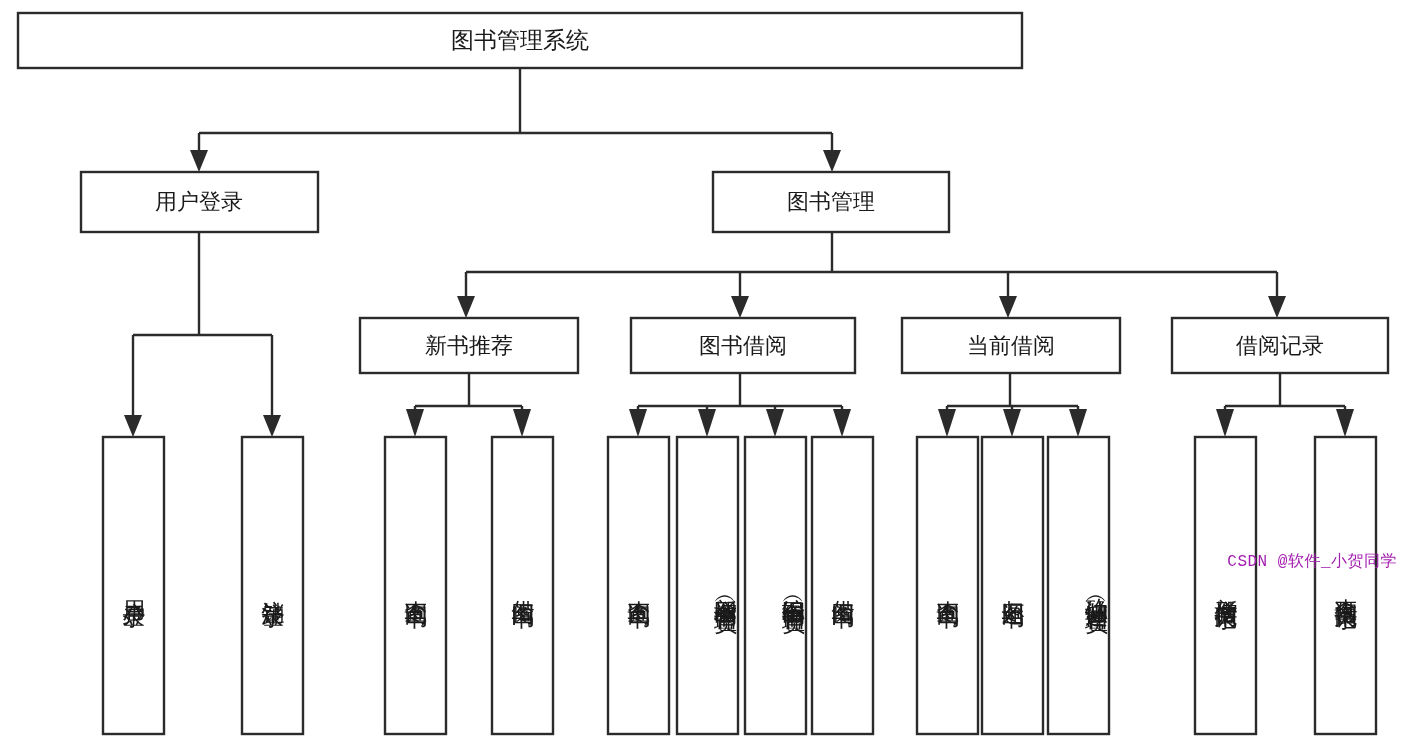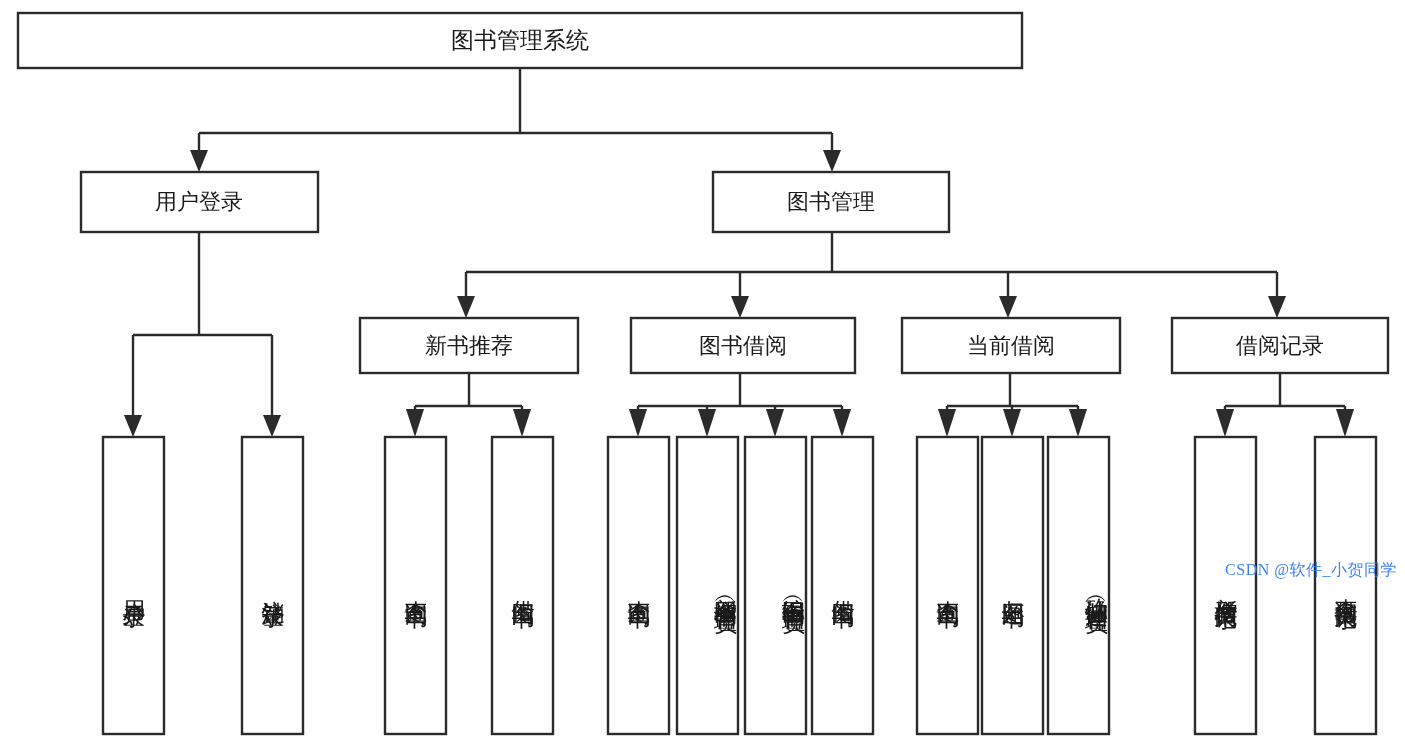--- a/index.html
+++ b/index.html
@@ -64,24 +64,24 @@
     color: #1a1a1a;
     white-space: nowrap;
     display: flex;
     align-items: center;
     justify-content: center;
     pointer-events: none;
   }
   .watermark {
     position: absolute;
     right: 8px;
-    bottom: 11px;
-    font-family: Liberation Serif, serif;
+    bottom: 20px;
+    font-family: Liberation Mono, monospace;
     font-size: 16px;
-    color: #3b82f6;
+    color: #a21caf;
     letter-spacing: 0.5px;
     white-space: nowrap;
   }
 </style>
 </head>
 <body>
 
 <div id="diagram-root">
 
   <svg class="flow" viewBox="0 0 1405 747" xmlns="http://www.w3.org/2000/svg">

